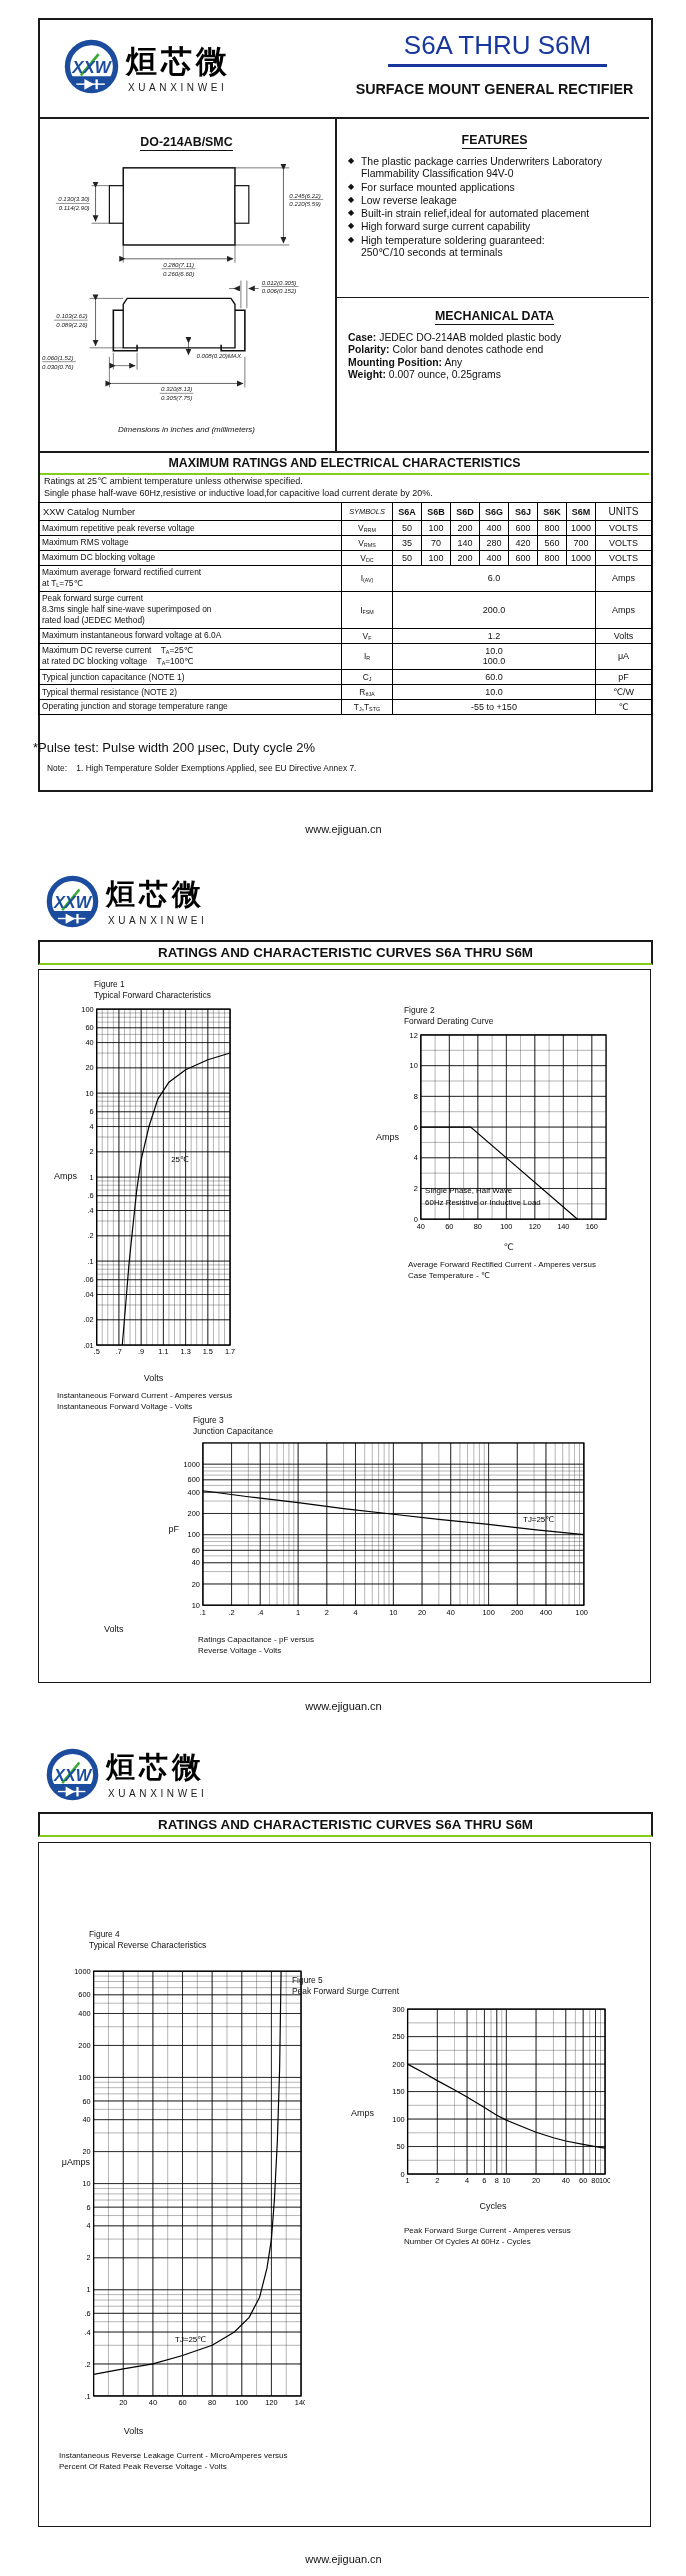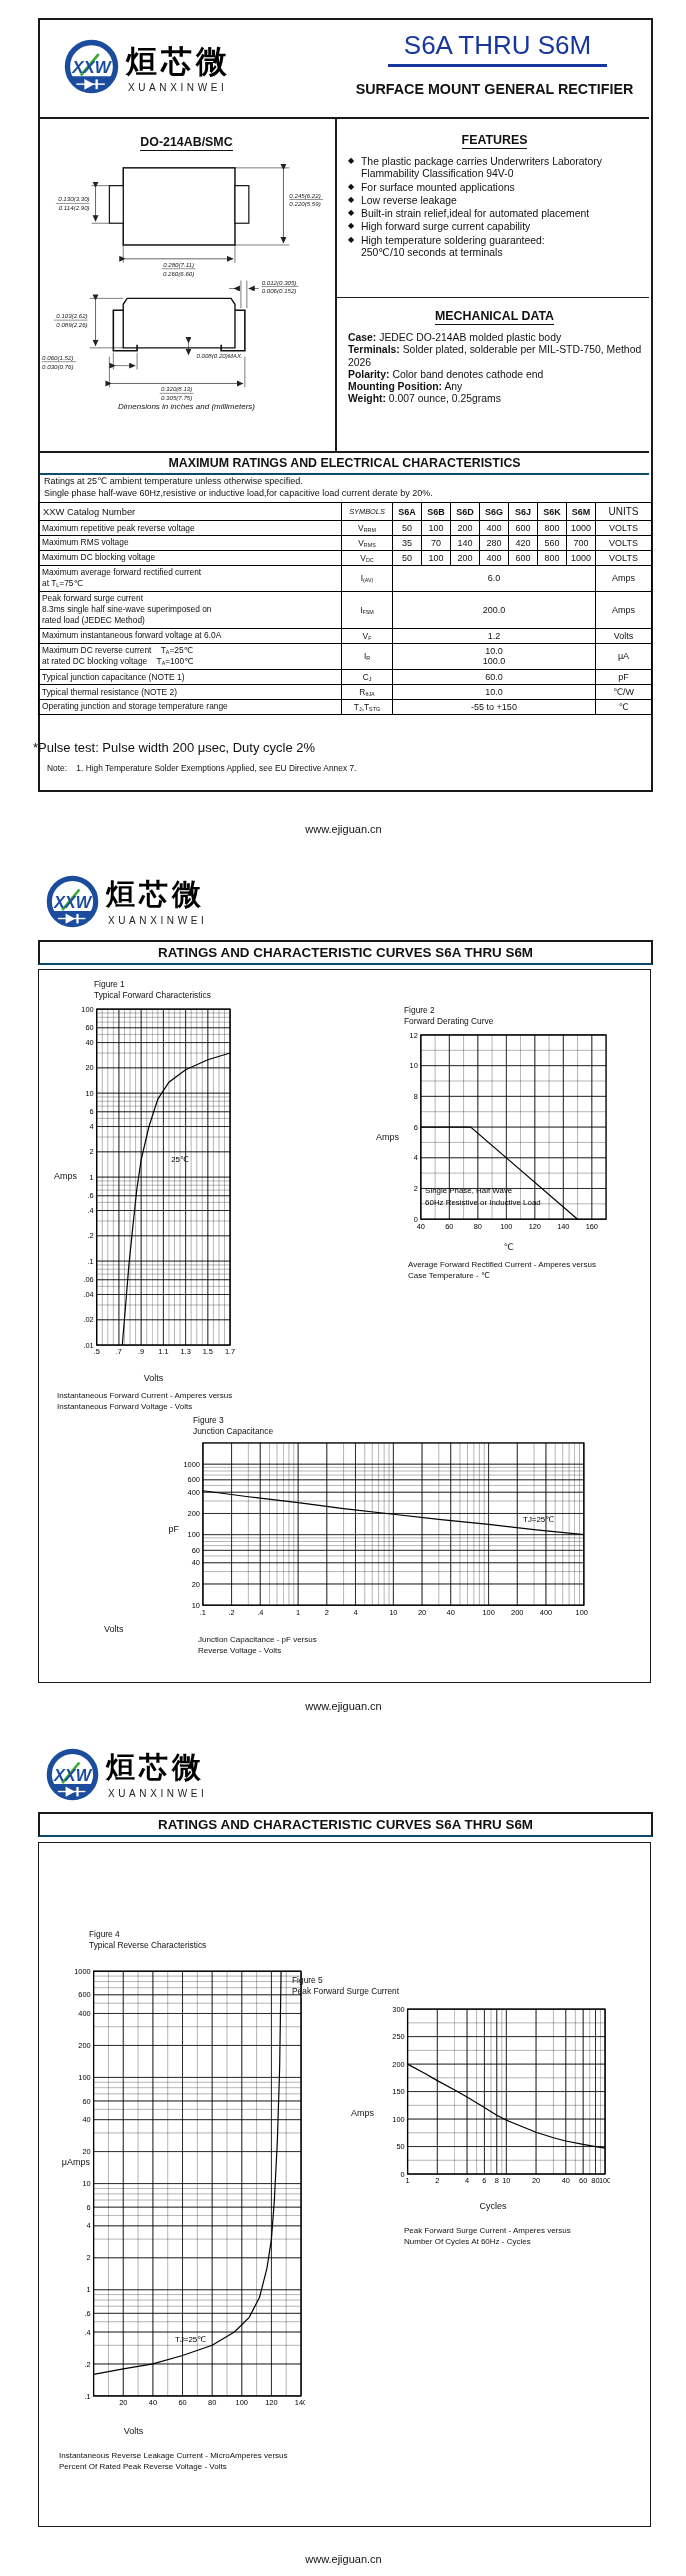--- a/index.html
+++ b/index.html
@@ -24,21 +24,21 @@
   .dims-note{font-size:8px;font-style:italic;}
   
   .sec-h{font-size:12.4px;font-weight:bold;}
   .sec-h span{border-bottom:1.5px solid #111;padding-bottom:1px;}
   ul.feat{list-style:none;margin:0;padding:0;font-size:10.4px;line-height:1.18;}
   ul.feat li{position:relative;padding-left:13px;margin-bottom:1px;white-space:pre-line;}
   ul.feat .blt{position:absolute;left:0;top:0;font-size:8px;}
   .mech-row{font-size:10.4px;line-height:1.18;}
   .mech-row b{font-weight:bold;}
   
-  .banner{position:absolute;border-top:2px solid #1a1a1a;border-bottom:2px solid #0c4a6e;
+  .banner{position:absolute;border-top:2px solid #1a1a1a;border-bottom:2px solid #84cc16;
           font-weight:bold;font-size:12.4px;text-align:center;padding:3px 0;background:#fff;}
   .cond{position:absolute;font-size:9px;}
   table.rt{border-collapse:collapse;table-layout:fixed;width:611px;}
   table.rt td,table.rt th{border:1px solid #000;overflow:hidden;}
   .th-cat{font-size:9.4px;text-align:left;padding:3px 4px;font-weight:normal;}
   .th-sym{font-size:7.4px;font-style:italic;font-weight:normal;text-align:center;}
   .th-part{font-size:9px;font-weight:bold;text-align:center;}
   .th-units{font-size:10px;font-weight:normal;text-align:center;}
   .td-desc{font-size:8.4px;padding:1.5px 3px;line-height:1.3;}
   .td-sym{font-size:8.4px;text-align:center;}
@@ -135,39 +135,38 @@
         <text x="2" y="217" font-size="6.2" text-anchor="start" font-style="italic" fill="#222">0.030(0.76)</text>
         <line x1="150" y1="191" x2="150" y2="203" stroke="#222" stroke-width="0.6" marker-start="url(#ah)" marker-end="url(#ah)"></line>
         <text x="158" y="206" font-size="6.2" text-anchor="start" font-style="italic" fill="#222">0.008(0.20)MAX.</text>
         <line x1="70" y1="205" x2="70" y2="236" stroke="#222" stroke-width="0.6"></line>
         <line x1="207" y1="205" x2="207" y2="236" stroke="#222" stroke-width="0.6"></line>
         <line x1="72" y1="232" x2="205" y2="232" stroke="#222" stroke-width="0.7" marker-start="url(#ah)" marker-end="url(#ah)"></line>
         <text x="138" y="240" font-size="6.2" text-anchor="middle" font-style="italic" fill="#222">0.320(8.13)</text>
         <line x1="120.95" y1="242" x2="155.05" y2="242" stroke="#222" stroke-width="0.5"></line>
         <text x="138" y="249" font-size="6.2" text-anchor="middle" font-style="italic" fill="#222">0.305(7.75)</text>
       </svg></div>
-  <div class="abs dims-note center" style="left:40px;top:402px;width:293px;"><span>Dimensions in inches and (millimeters)</span></div>
+  <div class="abs dims-note center" style="left:40px;top:425px;width:293px;"><span>Dimensions in inches and (millimeters)</span></div>
 
   <div class="abs sec-h center" style="left:348px;top:133px;width:293px;"><span>FEATURES</span></div>
   <ul class="feat abs" id="features" style="left:348px;top:156px;width:297px;">
       <li><span class="blt">◆</span><span>The plastic package carries Underwriters Laboratory
 Flammability Classification 94V-0</span></li>
       <li><span class="blt">◆</span><span>For surface mounted applications</span></li>
       <li><span class="blt">◆</span><span>Low reverse leakage</span></li>
       <li><span class="blt">◆</span><span>Built-in strain relief,ideal for automated placement</span></li>
       <li><span class="blt">◆</span><span>High forward surge current capability</span></li>
       <li><span class="blt">◆</span><span>High temperature soldering guaranteed:
 250℃/10 seconds at terminals</span></li>
     </ul>
 
   <div class="hline" style="left:335px;top:297px;width:314px;border-top-width:1.5px;"></div>
   <div class="abs sec-h center" style="left:348px;top:309px;width:293px;"><span>MECHANICAL DATA</span></div>
   <div class="abs" id="mech" style="left:348px;top:332px;width:297px;">
       <div class="mech-row"><b>Case:</b><span> JEDEC DO-214AB molded plastic body</span></div>
-      <div class="mech-row"><b>Terminals:</b><span> Solder plated, solderable per MIL-STD-750, Method 2026</span></div>
       <div class="mech-row"><b>Polarity:</b><span> Color band denotes cathode end</span></div>
       <div class="mech-row"><b>Mounting Position:</b><span> Any</span></div>
       <div class="mech-row"><b>Weight:</b><span> 0.007 ounce, 0.25grams</span></div>
     </div>
 
   <div class="banner" style="left:40px;top:451px;width:609px;"><span>MAXIMUM RATINGS AND ELECTRICAL CHARACTERISTICS</span></div>
   <div class="cond" style="left:44px;top:476px;"><span>Ratings at 25℃ ambient temperature unless otherwise specified.</span></div>
   <div class="cond" style="left:44px;top:488px;"><span>Single phase half-wave 60Hz,resistive or inductive load,for capacitive load current derate by 20%.</span></div>
 
   <div class="abs" style="left:38px;top:502px;width:611px;">
@@ -638,21 +637,21 @@
           <text x="316.75" y="179.5" font-size="7.5" text-anchor="middle" fill="#000">100</text>
           <text x="345.7241370826582" y="179.5" font-size="7.5" text-anchor="middle" fill="#000">200</text>
           <text x="374.6982741653164" y="179.5" font-size="7.5" text-anchor="middle" fill="#000">400</text>
           <text x="413" y="179.5" font-size="7.5" text-anchor="middle" fill="#000">1000</text>
           <path d="M28.0 54.3 L73.9 60.4 L124.3 66.3 L170.2 72.3 L220.5 78.1 L266.4 83.2 L316.8 88.3 L362.7 93.6 L413.0 98.7" fill="none" stroke="#000" stroke-width="1.2"></path>
           <text x="351.5663042166933" y="86.17711770442396" font-size="8" text-anchor="start" fill="#000">TJ=25℃</text>
         </svg></div>
     <div class="fig-ylab" style="left:-10px;top:111px;width:26px;text-align:right;">pF</div>
     <div class="fig-xlab" style="left:-59px;top:211px;width:40px;">Volts</div>
     <div class="fig-cap" style="left:35px;top:222px;">
-      <div>Junction Capacitance - pF versus</div>
+      <div>Ratings Capacitance - pF versus</div>
         <div>Reverse Voltage - Volts</div>
     </div>
   </div>
 
   <div class="footer" style="top:1700px;"><span>www.ejiguan.cn</span></div>
 
   <div class="abs logo-block" style="left:45px;top:1747px;width:228px;height:59px;">
     <svg class="abs" style="left:0;top:0;" width="55" height="55" viewBox="0 0 64 64">
       <circle cx="32" cy="32" r="27" fill="#fff" stroke="#1b4c9e" stroke-width="6"></circle>
       <path d="M20 42 L40 18" stroke="#39a935" stroke-width="3" fill="none"></path>

